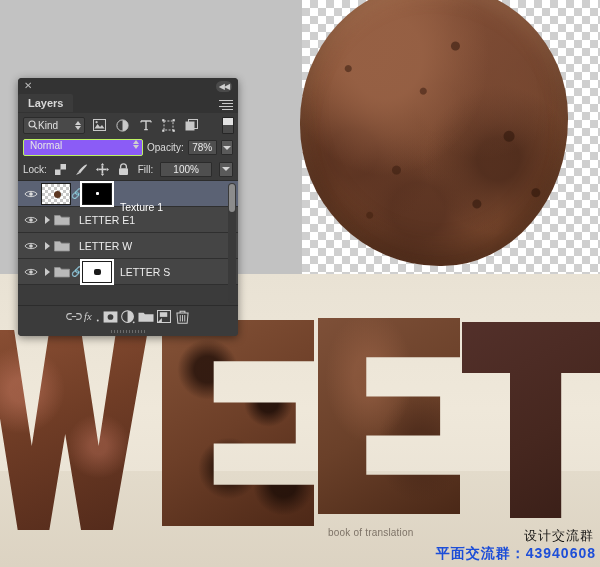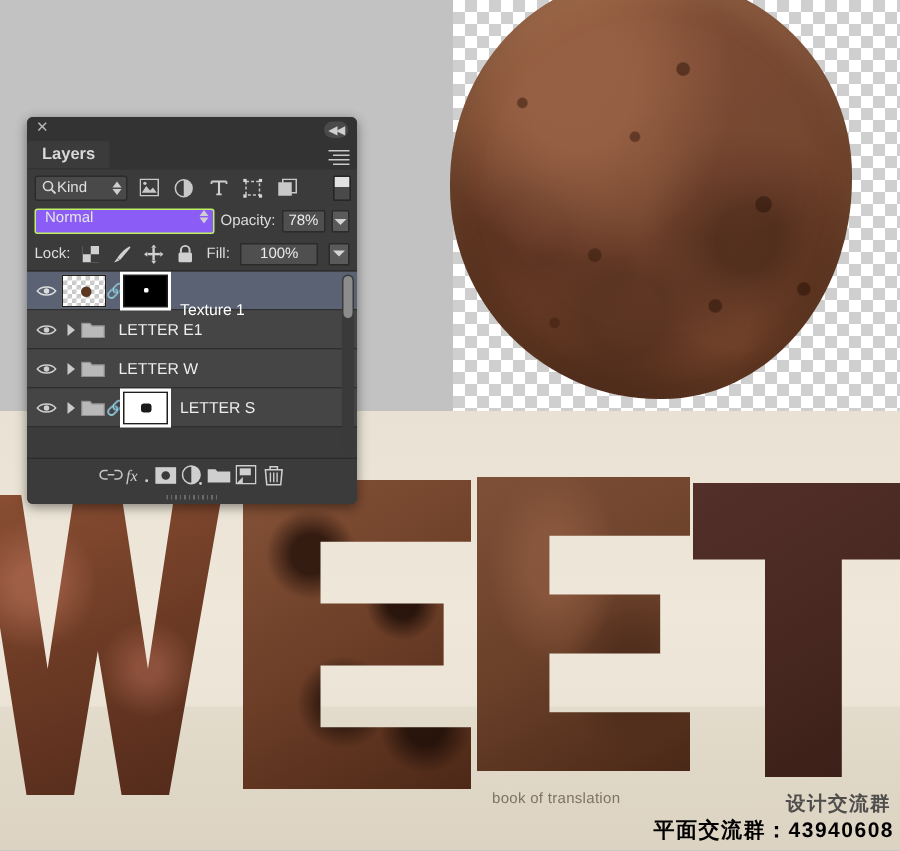--- a/index.html
+++ b/index.html
@@ -95,26 +95,26 @@
     clip-path: polygon(0% 0%, 100% 0%, 100% 26%, 62% 26%, 62% 100%, 30% 100%, 30% 26%, 0% 26%);
     filter: drop-shadow(-8px 10px 0 #2a1510);
   }
 
   
   .wm-translation {
     position:absolute; left:316px; top:527px; font-size:10px; color:#6d6257;
     letter-spacing:.2px; opacity:.85;margin-left:12px;
   }
   .wm-red {
-    position:absolute; right:6px; top:527px; font-size:13px; font-weight:bold;
-    color:#404040; letter-spacing:1px; opacity:.9;margin-left:35px;
+    position:absolute; right:6px; top:527px; font-size:13px; font-weight:normal;
+    color:#000000; letter-spacing:1px; opacity:.9;margin-left:35px;
   }
   .wm-group {
     position:absolute; right:4px; top:545px; font-size:14px; font-weight:bold;
-    color:#000000; letter-spacing:1px; white-space:nowrap;
+    color:#1d4ed8; letter-spacing:1px; white-space:nowrap;
   }
 
   
   .panel {
     position:absolute; left:18px; top:78px; width:220px; height:258px;
     background:#3b3b3b; border-radius:4px;
     box-shadow: 0 2px 8px rgba(0,0,0,.45);
     color:#d6d6d6; font-size:11px;
     display:flex; flex-direction:column;
   }

